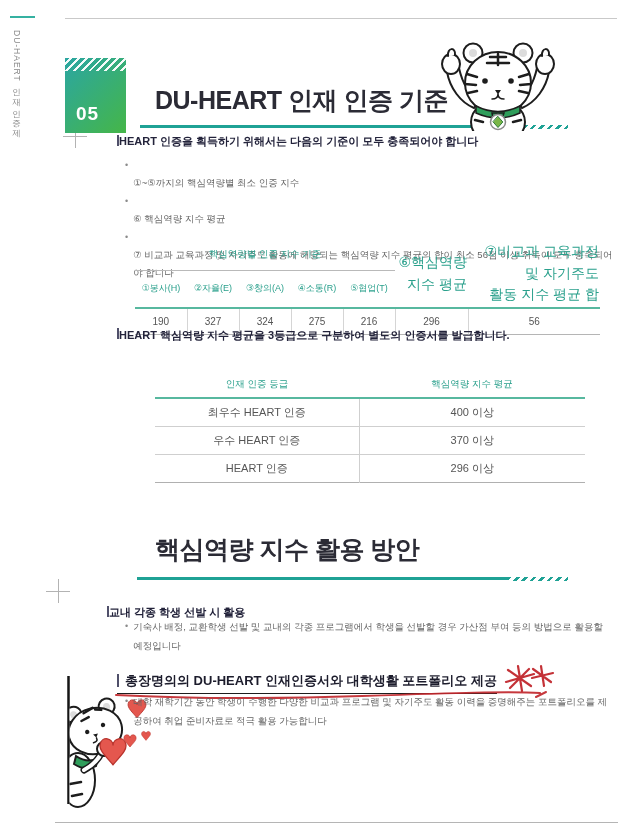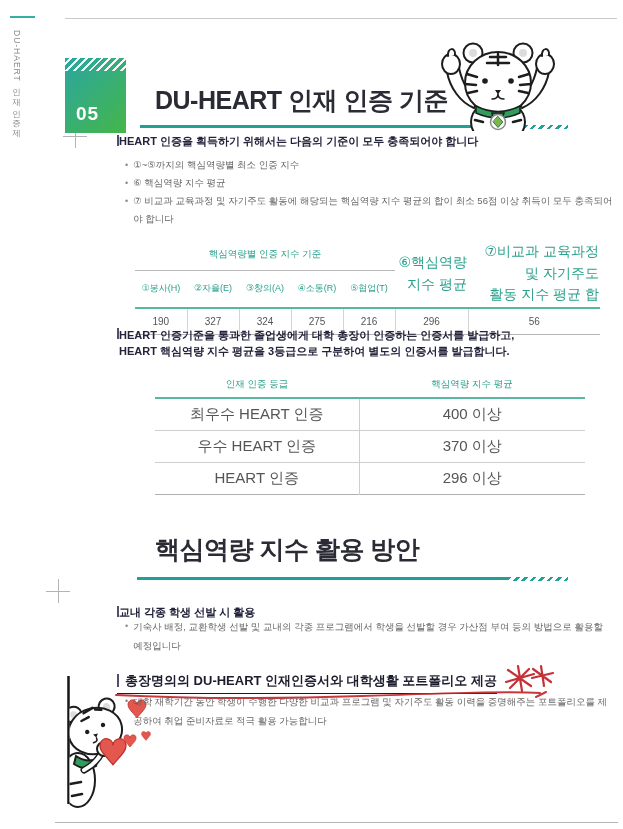--- a/index.html
+++ b/index.html
@@ -28,21 +28,21 @@
   .title-rule-hatch{position:absolute;height:4px;
               background:repeating-linear-gradient(135deg,#1fa295 0 2.5px,transparent 2.5px 6px);}
 
   
   .h{position:absolute;display:flex;font-weight:bold;color:#23233b;font-size:11px;line-height:14px;}
   .pipe{width:2px;background:#50506a;flex:0 0 2px;margin-top:1px;height:11px;}
   .h .lines div{line-height:16px;}
   .bullets{position:absolute;}
   .li{display:flex;gap:5px;}
   .li .dot{color:#8b8b8b;font-size:9px;line-height:18px;}
-  .li .txt{flex:1;color:#666;font-size:9.5px;line-height:18px;}
+  .li .txt{flex:1;color:#666;font-size:9.5px;line-height:18px;margin-top:18px;}
   .body-text{position:absolute;display:flex;gap:5px;}
   .body-text .dot{color:#8b8b8b;font-size:9px;line-height:19px;}
   .body-text .txt{flex:1;color:#666;font-size:9.5px;line-height:19px;}
 
   
   .t1{position:absolute;left:135px;top:240px;width:465px;border-collapse:collapse;table-layout:fixed;
       border-bottom:1px solid #b5b5b5;}
   .t1 th{font-weight:normal;color:#2aa08c;text-align:center;}
   .t1 .group{font-size:9.5px;padding:3px 0 4px;border-bottom:1px solid #b9b9b9;}
   .t1 .colh{font-size:9px;padding:5px 0 6px;}
@@ -51,21 +51,21 @@
   .t1 td{font-size:10px;color:#555;text-align:center;padding:7px 0;border-right:1px solid #d5d5d5;}
   .t1 td:last-child{border-right:none;margin-left:42px;}
 
   
   .t2{position:absolute;left:155px;top:374px;width:430px;border-collapse:collapse;table-layout:fixed;
       border-bottom:1px solid #b0b0b0;}
   .t2 th{font-weight:normal;color:#2aa08c;font-size:9.5px;text-align:center;padding:4px 0 6px;}
   .t2 thead tr{border-bottom:2px solid #57b89f;}
   .t2 tbody tr{border-bottom:1px solid #cfcfcf;}
   .t2 tbody tr:last-child{border-bottom:none;}
-  .t2 td{font-size:15px;color:#555;text-align:center;padding:6px 0;}
+  .t2 td{font-size:11px;color:#555;text-align:center;padding:6px 0;}
   .t2 td.c1{border-right:1px solid #cfcfcf;}
 
   
   .u2-head{position:absolute;display:flex;gap:6px;font-weight:bold;color:#1c1c2c;font-size:13px;line-height:16px;
            border-bottom:1.5px solid #1d1d1d;padding-bottom:4px;}
   .u2-head .pipe{height:13px;}
   svg{display:block;}
 </style>
 </head>
 <body>
@@ -205,21 +205,20 @@
         <td>216</td>
         <td>296</td>
         <td>56</td>
       </tr>
     </tbody>
   </table>
 
   <div class="h" style="left:117px;top:327px;">
     <span class="pipe"></span>
     <div class="lines">
-      <div>HEART 인증기준을 통과한 졸업생에게 대학 총장이 인증하는 인증서를 발급하고,</div>
       <div>HEART 핵심역량 지수 평균을 3등급으로 구분하여 별도의 인증서를 발급합니다.</div>
     </div>
   </div>
 
   <table class="t2">
     <colgroup>
         <col style="width:204px">
         <col style="width:226px">
       </colgroup>
     <thead>
@@ -241,21 +240,21 @@
         <td class="c1">HEART 인증</td>
         <td>296 이상</td>
       </tr>
     </tbody>
   </table>
 
   <div class="sec-title" style="left:155px;top:533px;">핵심역량 지수 활용 방안</div>
   <div class="title-rule" style="left:137px;top:577px;width:371px;"></div>
   <div class="title-rule-hatch" style="left:508px;top:577px;width:60px;"></div>
 
-  <div class="h" style="left:117px;top:605px;">
+  <div class="h" style="left:107px;top:605px;">
     <span class="pipe"></span>
     <span>교내 각종 학생 선발 시 활용</span>
   </div>
   <div class="body-text" style="left:125px;top:617px;width:488px;">
     <span class="dot">•</span>
     <div class="txt">기숙사 배정, 교환학생 선발 및 교내의 각종 프로그램에서 학생을 선발할 경우 가산점 부여 등의 방법으로 활용할 예정입니다</div>
   </div>
 
   <div class="u2-head" style="left:117px;top:673px;">
     <span class="pipe"></span>

